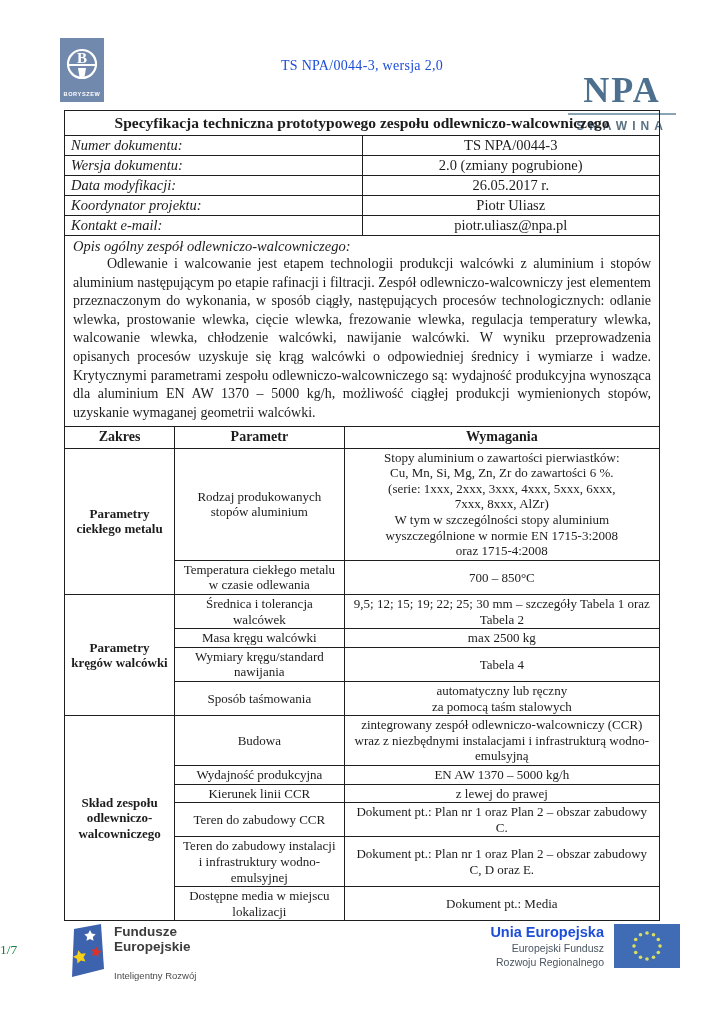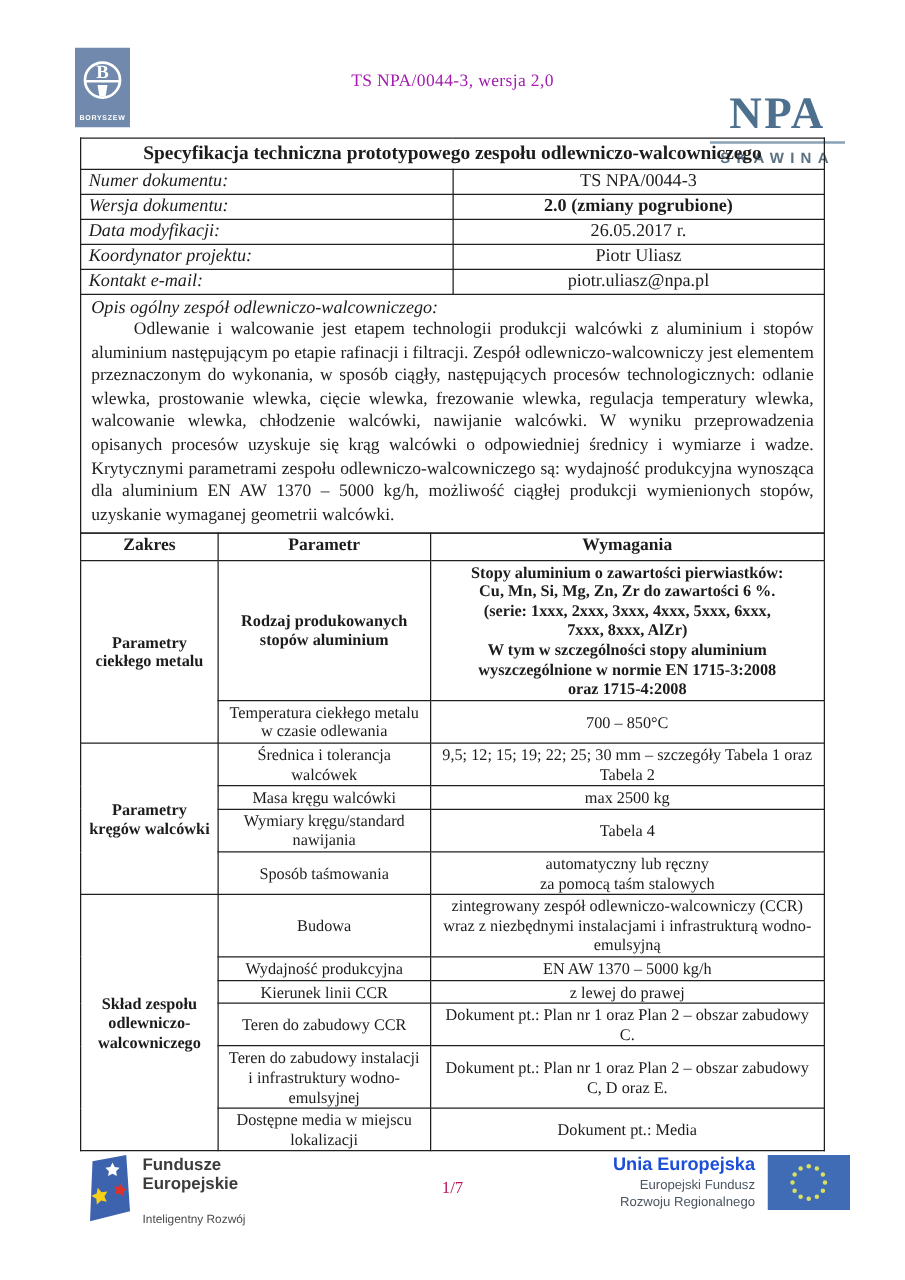--- a/index.html
+++ b/index.html
@@ -5,53 +5,53 @@
   html,body{margin:0;padding:0;background:#e8e8e8;}
   .page{
     width:724px;height:1024px;background:#ffffff;position:relative;
     font-family:"Liberation Serif", serif;color:#1c1c1c;overflow:hidden;
     box-sizing:border-box;
   }
   
   .hdr{position:absolute;top:36px;left:0;width:100%;height:72px;}
   .boryszew{position:absolute;left:60px;top:2px;}
   .docref{position:absolute;left:0;right:0;top:22px;text-align:center;
-    font-size:14px;letter-spacing:.3px;color:#a21caf;}
+    font-size:14px;letter-spacing:.3px;color:#1d4ed8;}
   .npa{position:absolute;right:46px;top:0;width:112px;text-align:center;margin-top:36px;}
   .npa .npa-word{font-family:"Liberation Serif",serif;font-weight:bold;
     font-size:36px;line-height:36px;color:#4d708f;letter-spacing:2px;}
   .npa .npa-rule{border-top:2px solid #8aa3b5;margin:5px 2px 4px 2px;}
   .npa .npa-sub{font-family:"Liberation Sans",sans-serif;font-weight:bold;
     font-size:12px;letter-spacing:5px;color:#5a7183;}
   
   .content{position:absolute;left:64px;top:110px;width:596px;}
   table{border-collapse:collapse;width:100%;table-layout:fixed;}
   td,th{border:1.6px solid #1f1f1f;padding:1px 6px;vertical-align:middle;}
   .t-title{font-weight:bold;font-size:15.5px;text-align:center;padding:3px 4px;}
   .ilabel{font-style:italic;font-size:14.5px;width:50%;}
   .ivalue{text-align:center;font-size:14.5px;}
-  .b{font-weight:bold;}
+  .b{font-weight:normal;}
   .opis-cell{padding:2px 8px 4px 8px;}
   .opis-label{font-style:italic;font-size:14.5px;}
   .opis-par{margin:0;text-align:justify;text-indent:34px;font-size:14px;
     line-height:1.33;}
   .spec{margin-top:-1.6px;font-size:13px;line-height:1.2;}
   .spec th{font-size:14px;padding:2px;}
   .spec td{text-align:center;}
   .zakres{font-weight:bold;}
   .wym{white-space:pre-line;}
   col.c1{width:18.5%;} col.c2{width:28.5%;} col.c3{width:53%;}
   
   .ftr{position:absolute;left:0;top:920px;width:100%;height:80px;
     font-family:"Liberation Sans",sans-serif;}
   .fe{position:absolute;left:70px;top:4px;display:flex;gap:8px;}
   .fe-text .l1{font-weight:bold;font-size:13.5px;line-height:1.12;color:#3c3c3c;}
   .fe-text .l3{font-size:9.5px;color:#4a4a4a;margin-top:16px;}
-  .pageno{position:absolute;left:0;right:0;top:22px;text-align:center;
-    font-family:"Liberation Serif",serif;font-size:13.5px;color:#be185d;}
+  .pageno{position:absolute;left:0;right:0;top:22px;text-align:left;
+    font-family:"Liberation Serif",serif;font-size:13.5px;color:#15803d;}
   .eu{position:absolute;right:44px;top:4px;display:flex;gap:10px;align-items:flex-start;}
   .eu-text{text-align:right;}
   .eu-text .l1{font-weight:bold;font-size:14.5px;color:#1d4ed8;line-height:1.15;}
   .eu-text .l2{font-size:10.5px;color:#4a5560;line-height:1.25;margin-top:1px;}
 </style>
 </head>
 <body>
 
 <div class="page">
 

